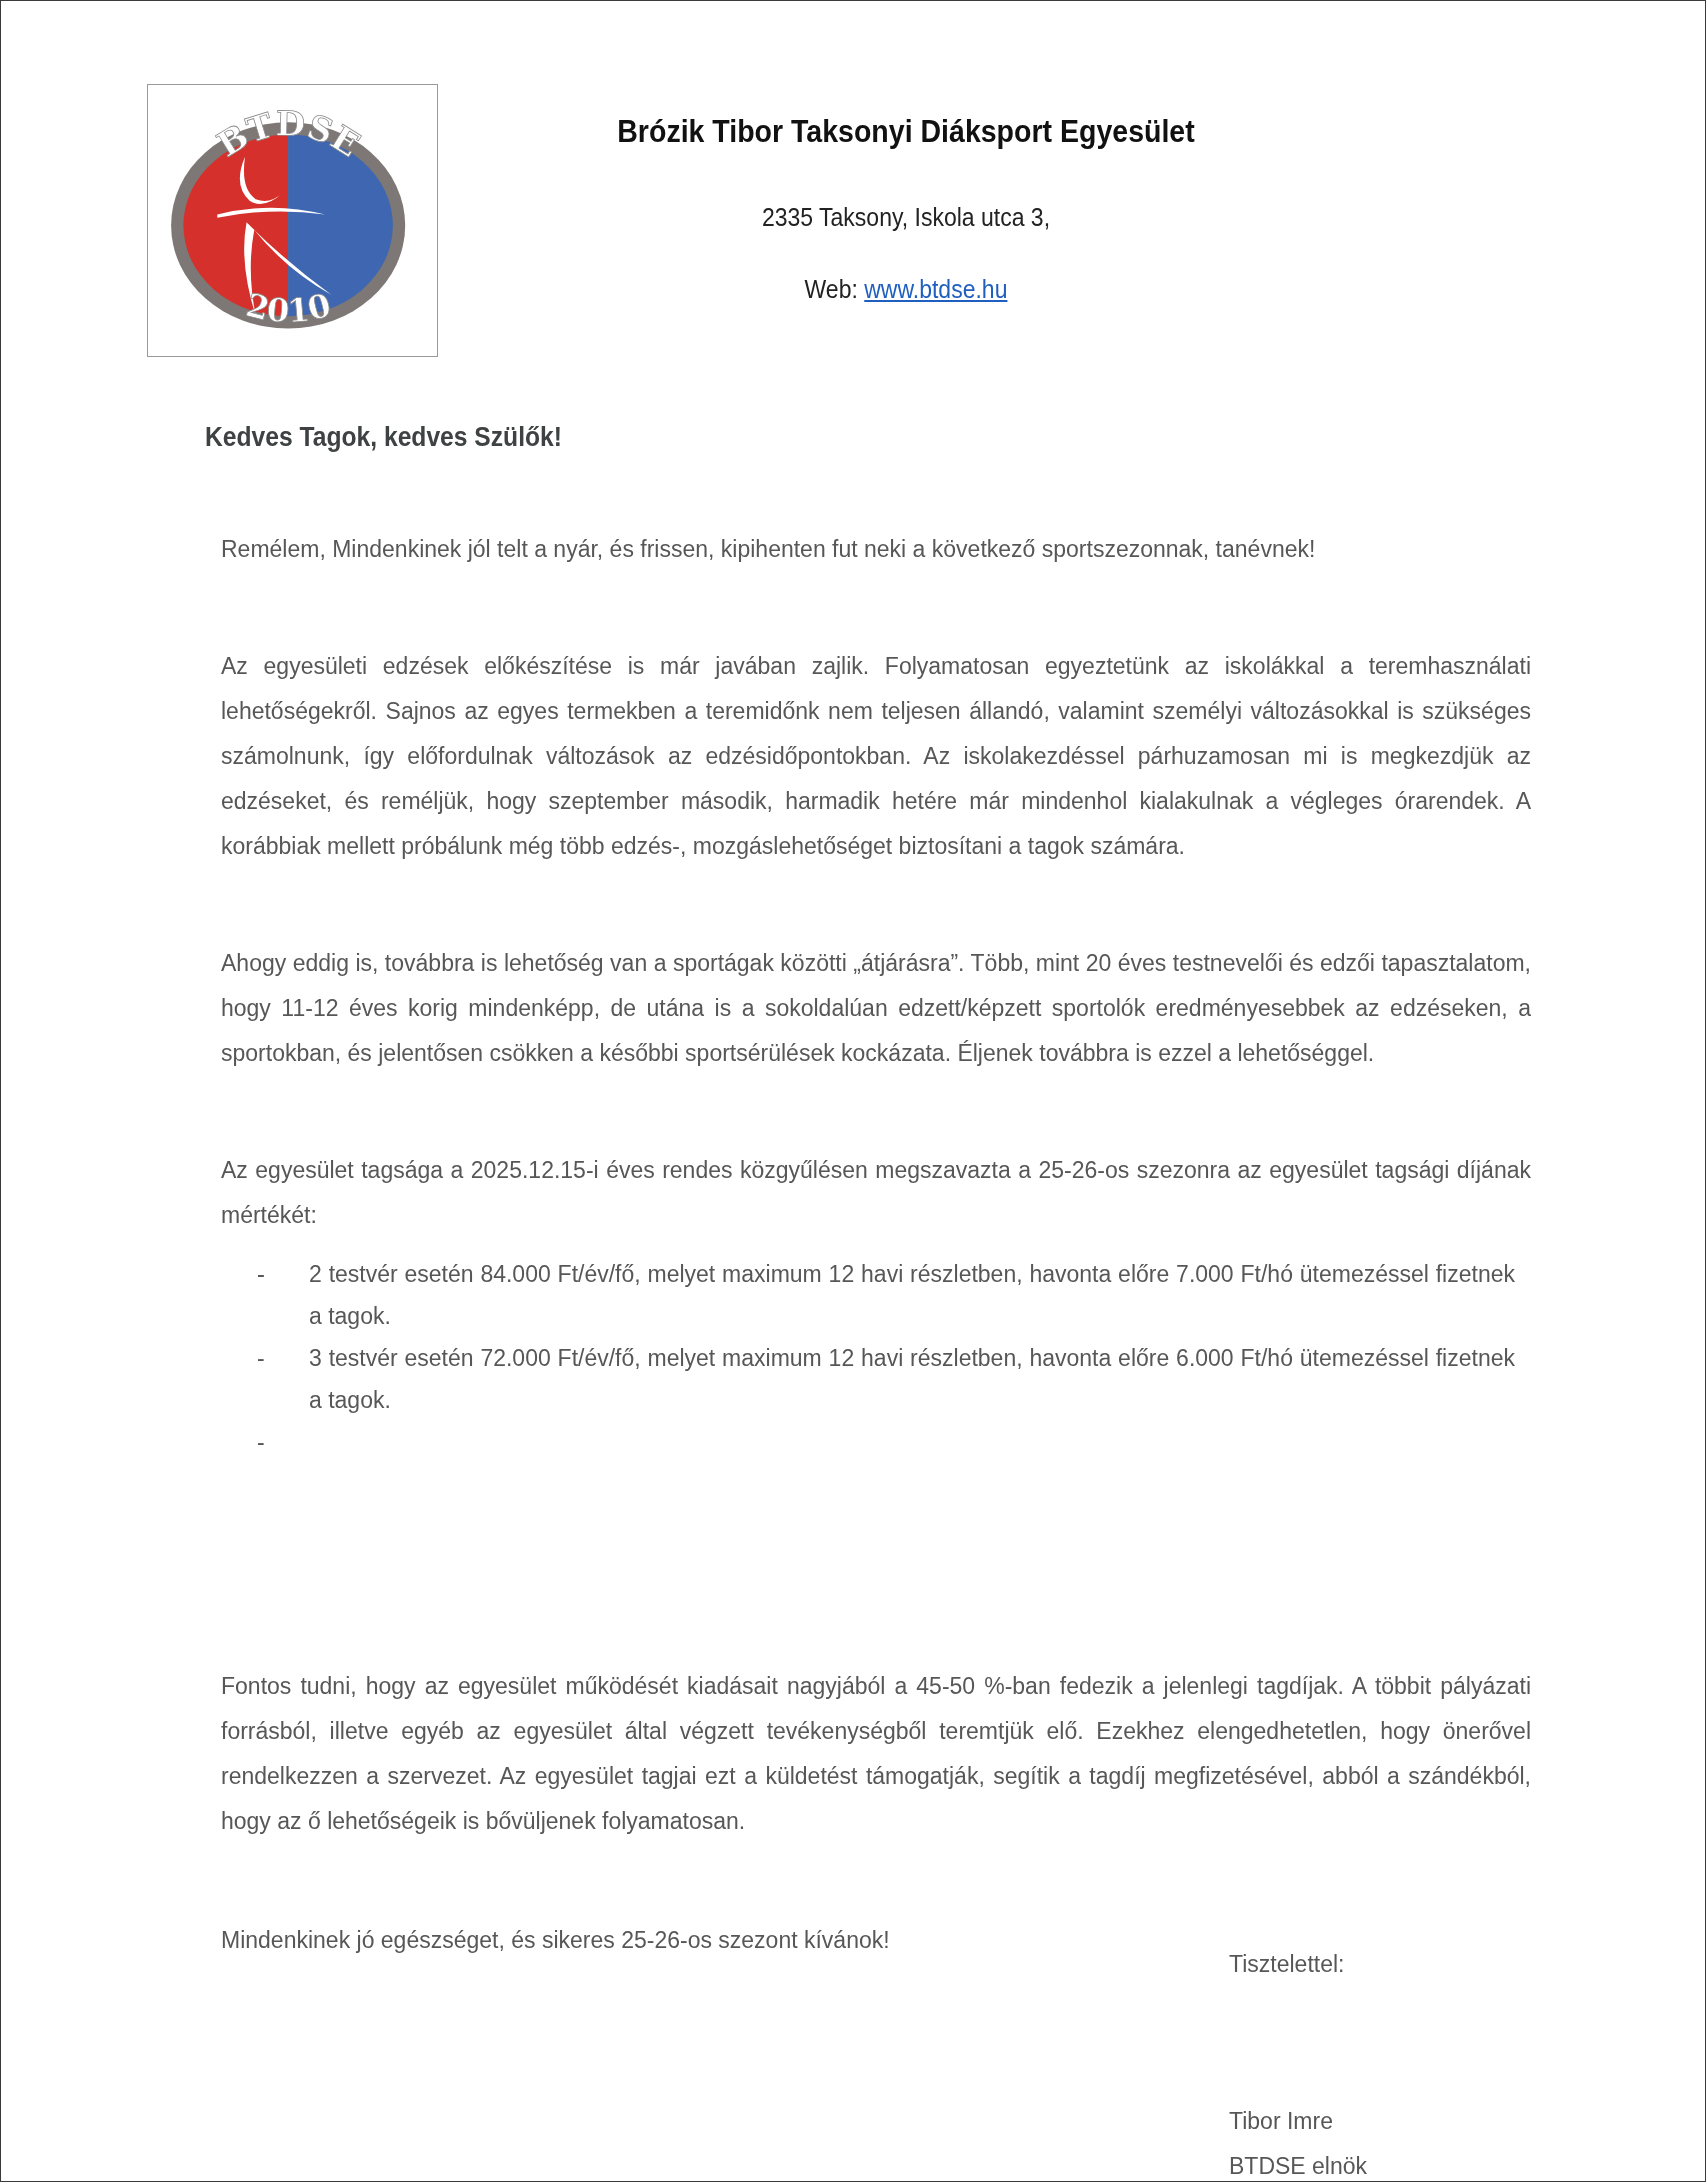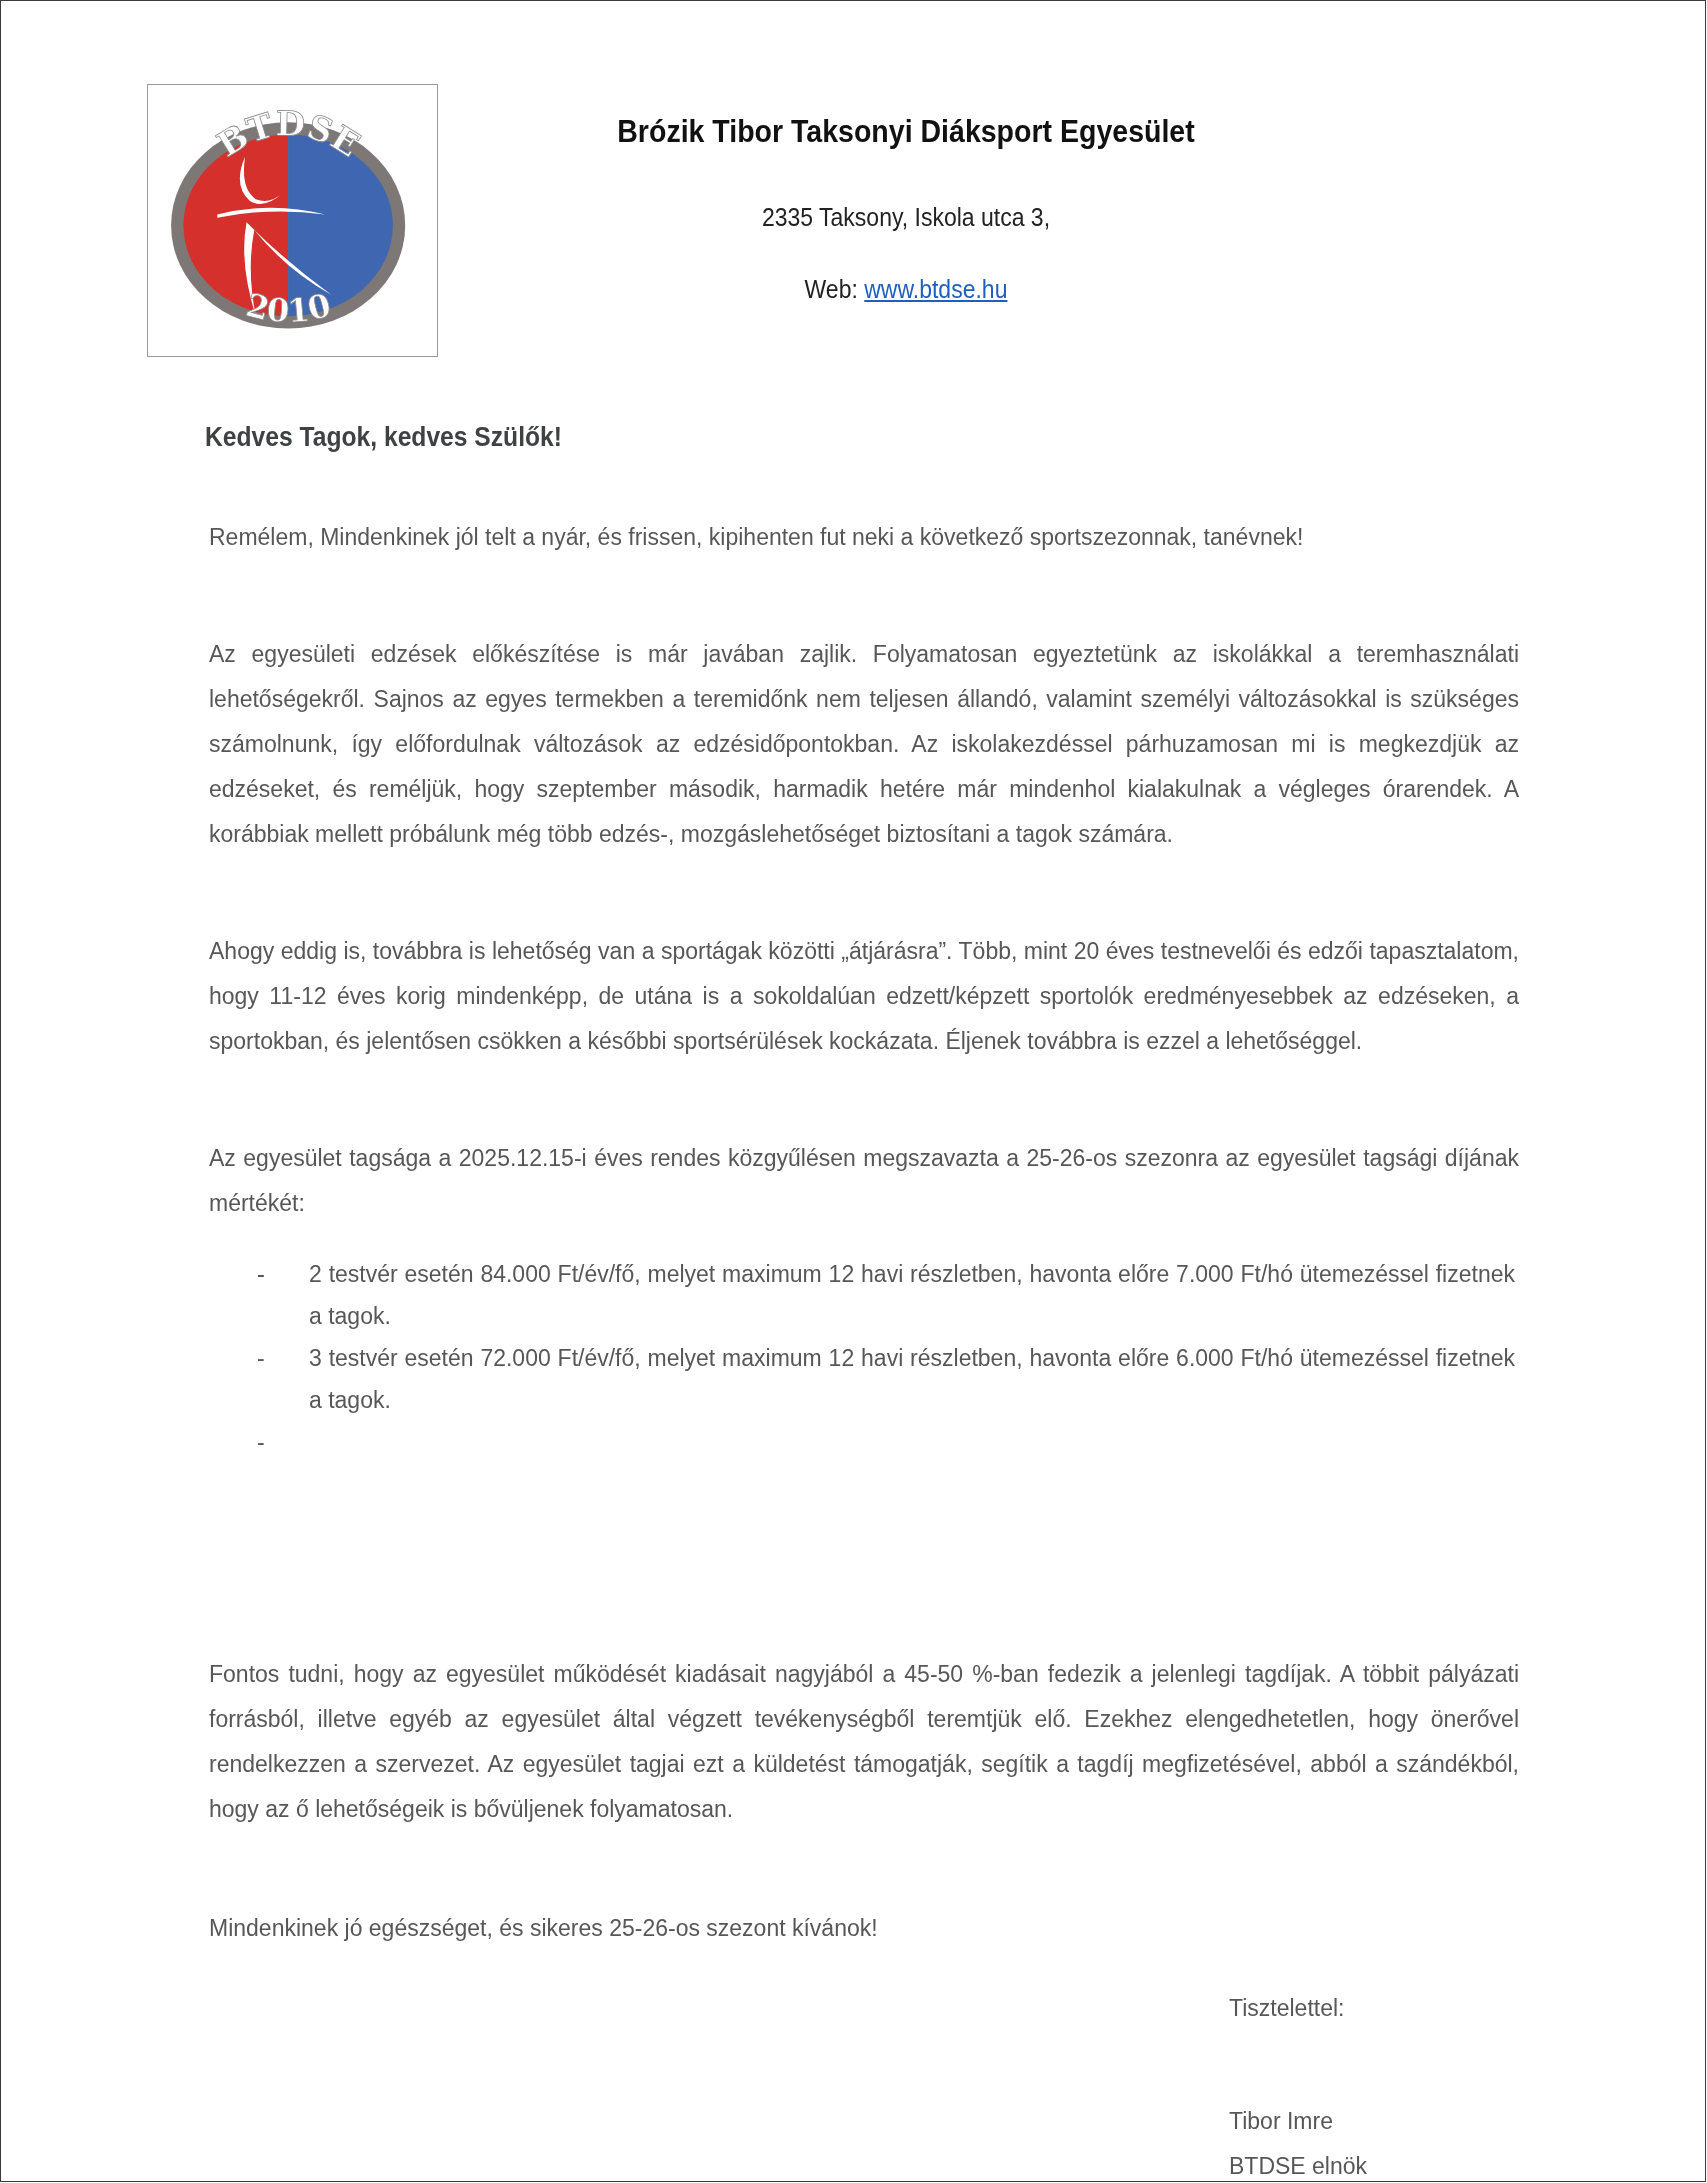--- a/index.html
+++ b/index.html
@@ -41,21 +41,21 @@
       font-size: 28px; color: #3e4242; line-height: 40px;
       transform: scaleX(0.88); transform-origin: left center;
       white-space: nowrap;
     }
     .body-text {
       font-family: "Liberation Sans", sans-serif;
       font-size: 23px; color: #575757;
       text-align: justify;
     }
     .para {
-      left: 204px; width: 1310px; line-height: 45px; margin: 4px;
+      left: 204px; width: 1310px; line-height: 45px; margin: 16px;
     }
     .list {
       left: 204px; width: 1310px; line-height: 42px; margin: 0; padding: 0;
       list-style: none;
     }
     .list li { position: relative; padding-left: 104px; }
     .list .dash { position: absolute; left: 52px; top: 0; }
     .sig {
       left: 1228px; font-family: "Liberation Sans", sans-serif;
       font-size: 23px; color: #575757; line-height: 31px; white-space: nowrap;
@@ -120,18 +120,18 @@
       <span>3 testvér esetén 72.000 Ft/év/fő, melyet maximum 12 havi részletben, havonta előre 6.000 Ft/hó ütemezéssel fizetnek a tagok.</span>
     </li>
     <li>
       <span class="dash">-</span>
     </li>
   </ul>
 
   <p class="abs body-text para" style="top:1647px;">Fontos tudni, hogy az egyesület működését kiadásait nagyjából a 45-50 %-ban fedezik a jelenlegi tagdíjak. A többit pályázati forrásból, illetve egyéb az egyesület által végzett tevékenységből teremtjük elő. Ezekhez elengedhetetlen, hogy önerővel rendelkezzen a szervezet. Az egyesület tagjai ezt a küldetést támogatják, segítik a tagdíj megfizetésével, abból a szándékból, hogy az ő lehetőségeik is bővüljenek folyamatosan.</p>
   <p class="abs body-text para" style="top:1901px;">Mindenkinek jó egészséget, és sikeres 25-26-os szezont kívánok!</p>
 
-  <div class="abs sig" style="top:1992px;">Tisztelettel:</div>
+  <div class="abs sig" style="top:1948px;">Tisztelettel:</div>
   <div class="abs sig" style="top:2105px;">Tibor Imre</div>
   <div class="abs sig" style="top:2150px;">BTDSE elnök</div>
 
 </div>
 
 
 </body></html>

